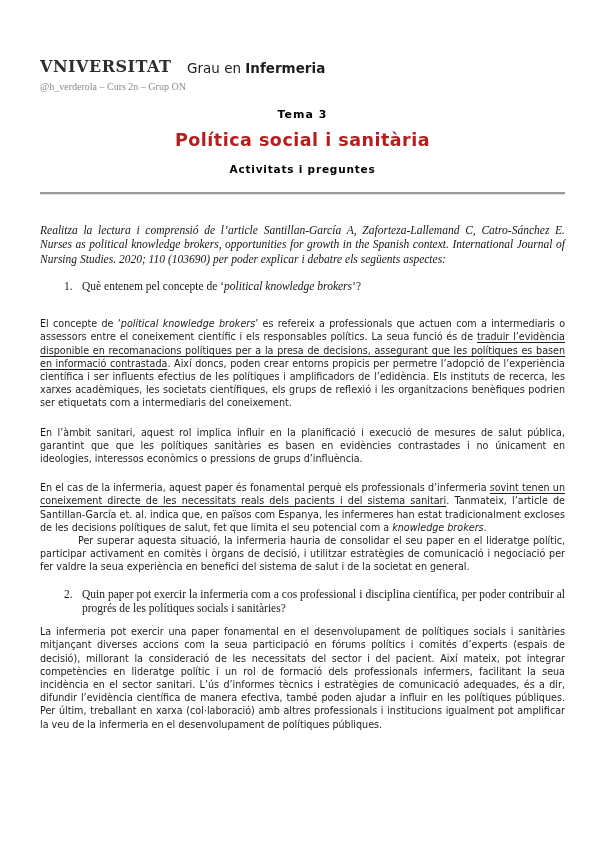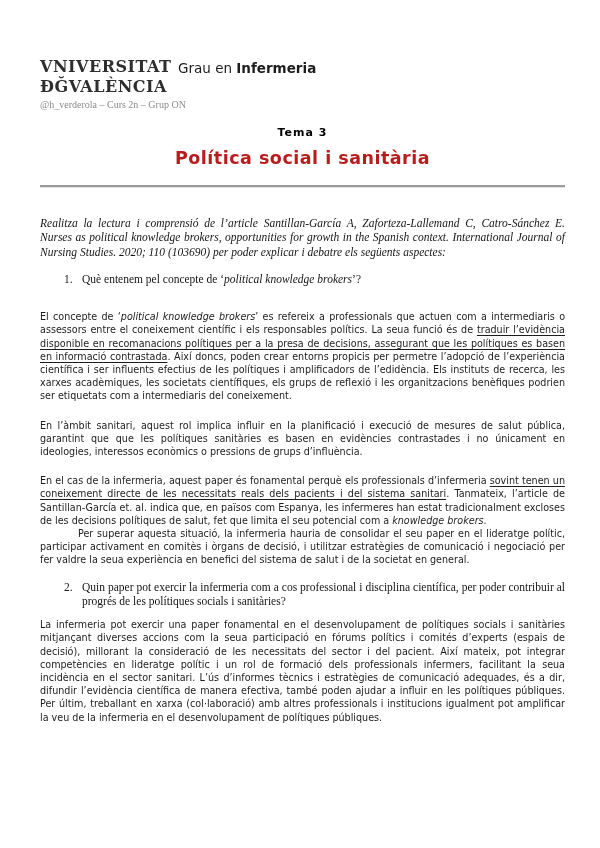--- a/index.html
+++ b/index.html
@@ -20,21 +20,21 @@
   .uv-header { display: flex; align-items: flex-start; }
   .logo {
     font-family: "DejaVu Serif", "Liberation Serif", serif;
     font-weight: 600;
     font-size: 16px;
     line-height: 20px;
     letter-spacing: 0.5px;
     color: #2e2e2e;
     width: 133px;
   }
-  .degree-block { margin-left: 5px; padding-top: 1px; text-align: center; }
+  .degree-block { margin-left: 14px; padding-top: 1px; text-align: center; }
   .degree-line {
     font-size: 13.5px; line-height: 21px; color: #1d1d1d;
     font-family: "DejaVu Sans", sans-serif;
   }
   .degree-line b { font-weight: bold; }
   .faculty-line {
     font-size: 12.5px; line-height: 19px; font-weight: bold; color: #1d1d1d;
     font-family: "DejaVu Sans", sans-serif;
   }
   .course-title {
@@ -115,31 +115,31 @@
   .seg-u { text-decoration: underline; text-underline-offset: 2px; }
 </style>
 </head>
 <body>
 
 <div class="page">
 
   <header class="uv-header">
     <div class="logo">
       <div>VNIVERSITAT</div>
-      <div>ĐĞVALÈNCIA</div>
     </div>
     <div class="degree-block">
       <div class="degree-line"><span>Grau en </span><b>Infermeria</b></div>
     </div>
   </header>
 
   <div class="course-meta">@h_verderola – Curs 2n – Grup ON</div>
 
   <div class="tema">Tema 3</div>
   <h1 class="doc-title">Política social i sanitària</h1>
+  <div class="subtitle">Activitats i preguntes</div>
 
   <div class="rule"></div>
 
   <p class="serif intro">Realitza la lectura i comprensió de l’article Santillan-García A, Zaforteza-Lallemand C, Catro-Sánchez E. Nurses as political knowledge brokers, opportunities for growth in the Spanish context. International Journal of Nursing Studies. 2020; 110 (103690) per poder explicar i debatre els següents aspectes:</p>
 
   <div class="qitem">
     <span class="qnum">1.</span>
     <span class="qtext serif"><span>Què entenem pel concepte de ‘</span><span class="seg-i">political knowledge brokers</span><span>’?</span></span>
   </div>
 

